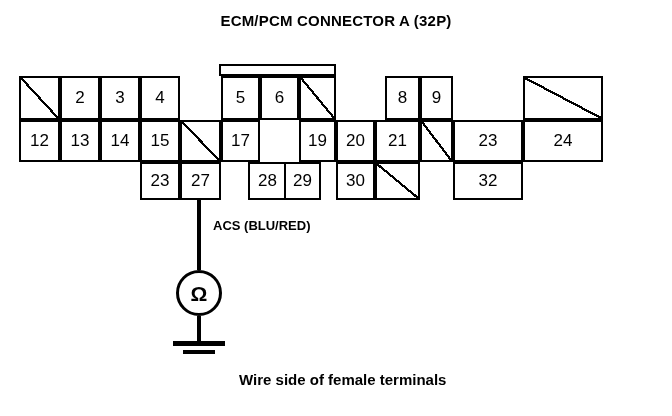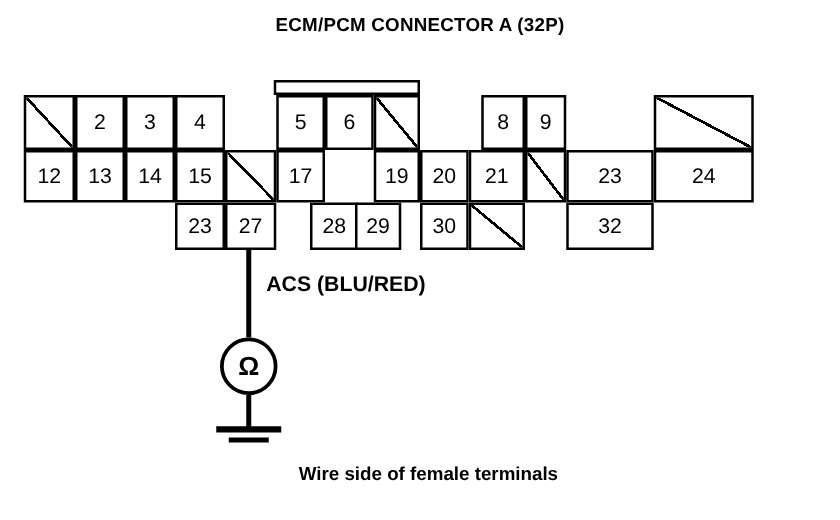--- a/index.html
+++ b/index.html
@@ -97,21 +97,21 @@
     line-height: 1;
   }
   .gnd-bar {
     position: absolute;
     background: #000;
   }
 
   
   .acs-label {
     position: absolute;
-    font-size: 17px;
+    font-size: 13px;
     font-weight: bold;
     white-space: nowrap;
   }
   .caption {
     position: absolute;
     font-size: 15px;
     font-weight: bold;
     white-space: nowrap;
   }
 </style>

